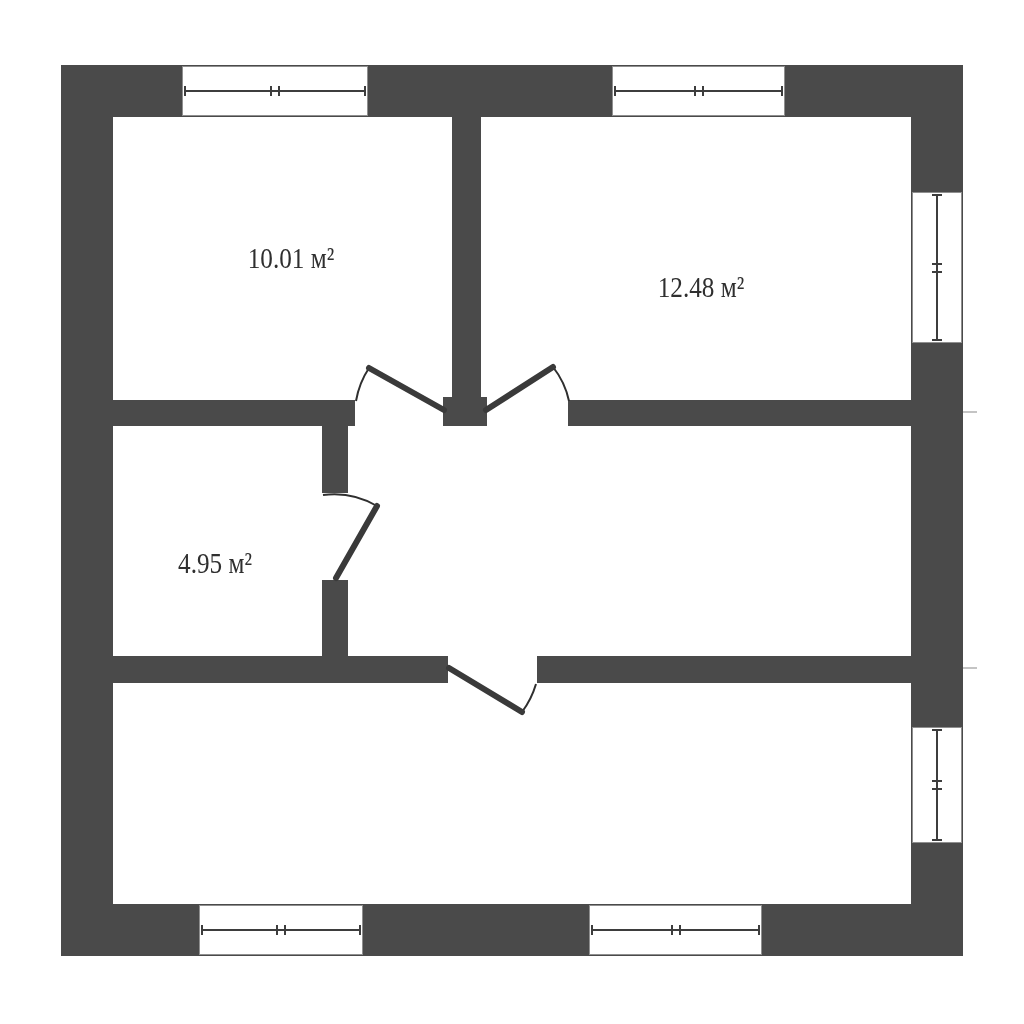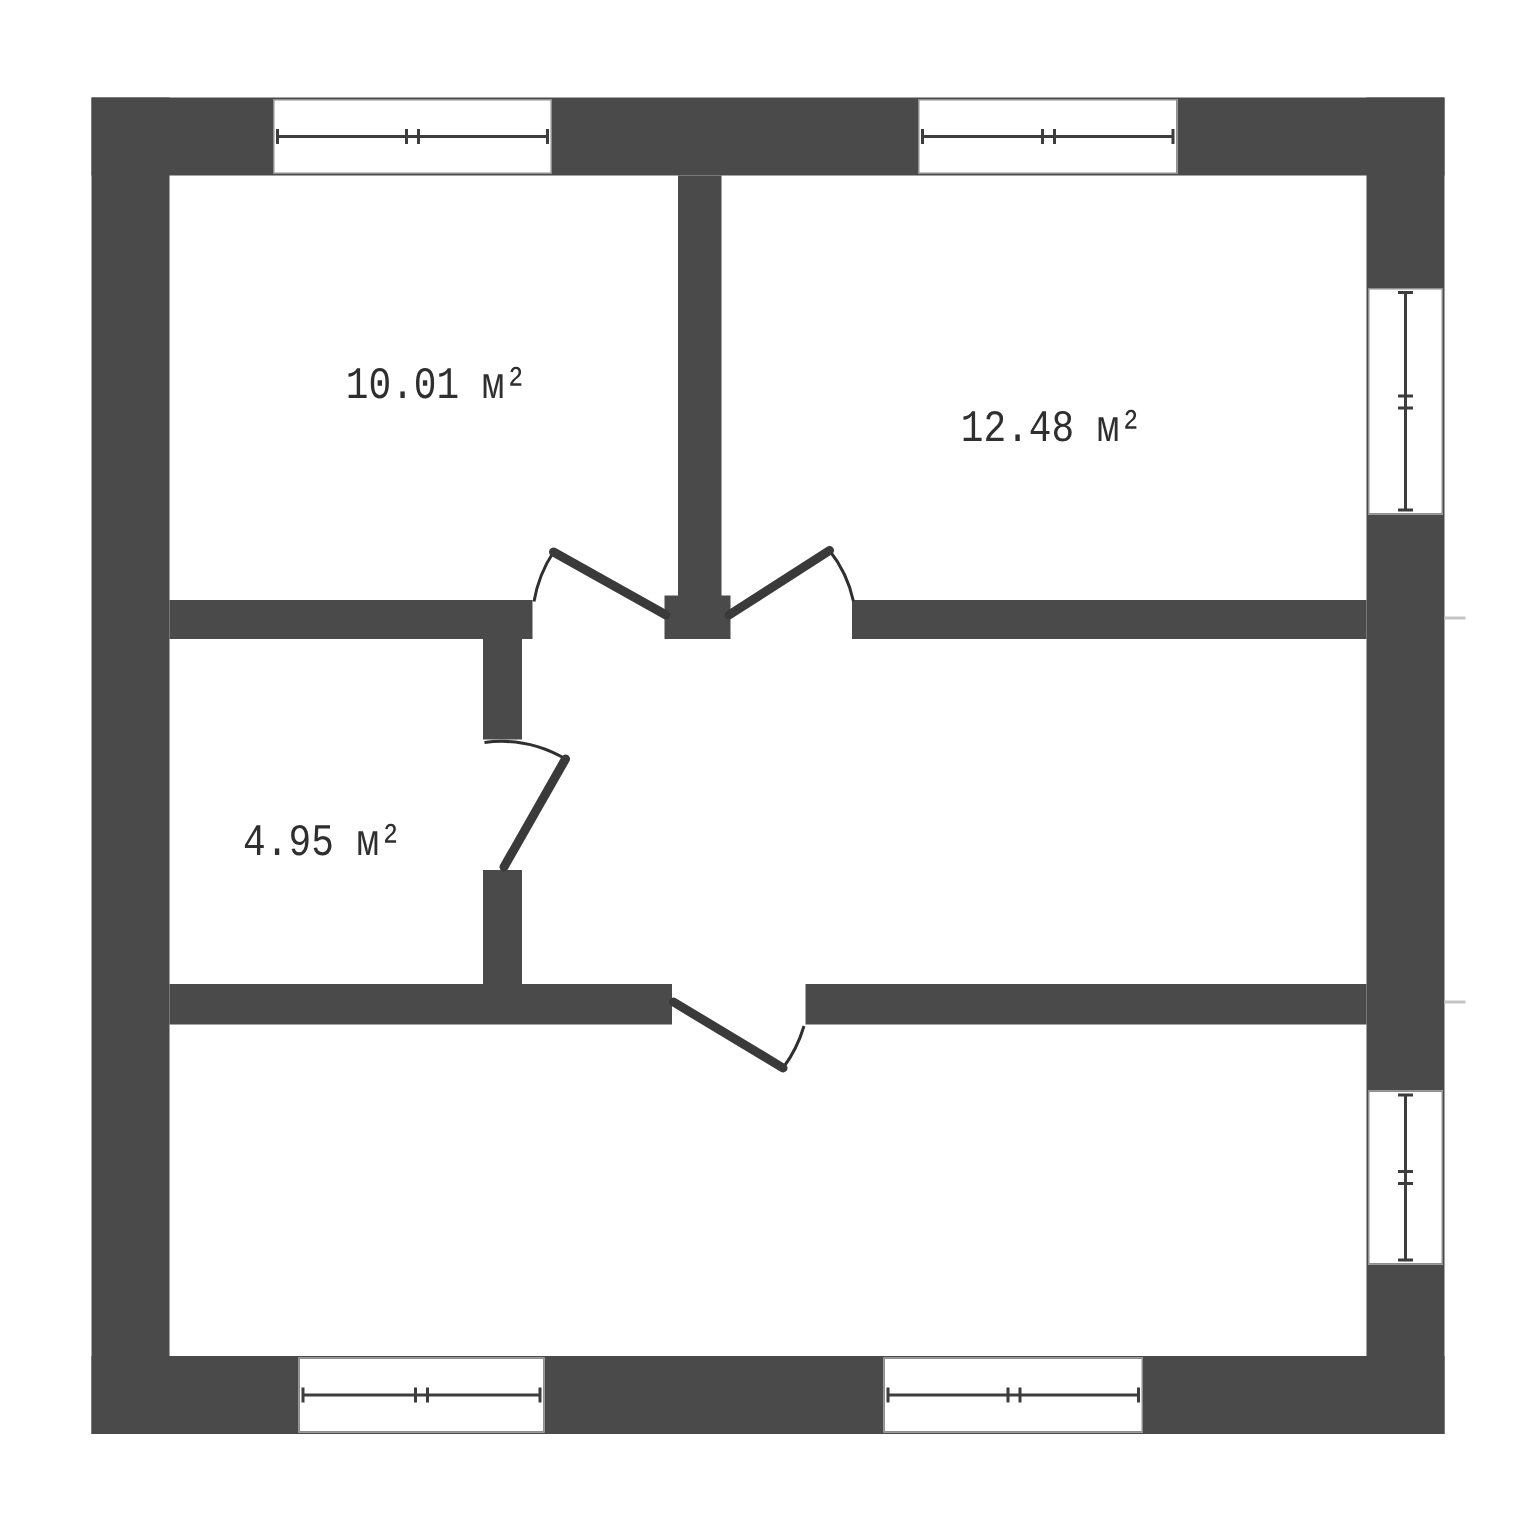--- a/index.html
+++ b/index.html
@@ -7,21 +7,21 @@
     --line:#2f2f2f;
     --leaf:#3a3a3a;
     --frame:#8f8f8f;
     --text:#2f2f2f;
     --bg:#ffffff;
     --tick:#c4c4c4;
   }
   html,body{margin:0;padding:0;background:var(--bg);}
   .canvas{
     position:relative;width:1024px;height:984px;background:var(--bg);
-    overflow:hidden;font-family:Liberation Mono, monospace;
+    overflow:hidden;font-family:Liberation Serif, serif;
   }
   .wall{position:absolute;background:var(--wall);}
   .window{position:absolute;background:#fff;border:1px solid var(--frame);box-sizing:border-box;}
   .window .pane{position:absolute;background:#3d3d3d;}
   .window.h .pane{left:2px;right:2px;top:50%;height:2px;margin-top:-1px;}
   .window.v .pane{top:2px;bottom:2px;left:50%;width:2px;margin-left:-1px;}
   .window .tick{position:absolute;background:#3d3d3d;}
   .window.h .tick{width:2px;height:10px;top:50%;margin-top:-5px;}
   .window.v .tick{height:2px;width:10px;left:50%;margin-left:-5px;}
   .window.h .t-start{left:1px;}

